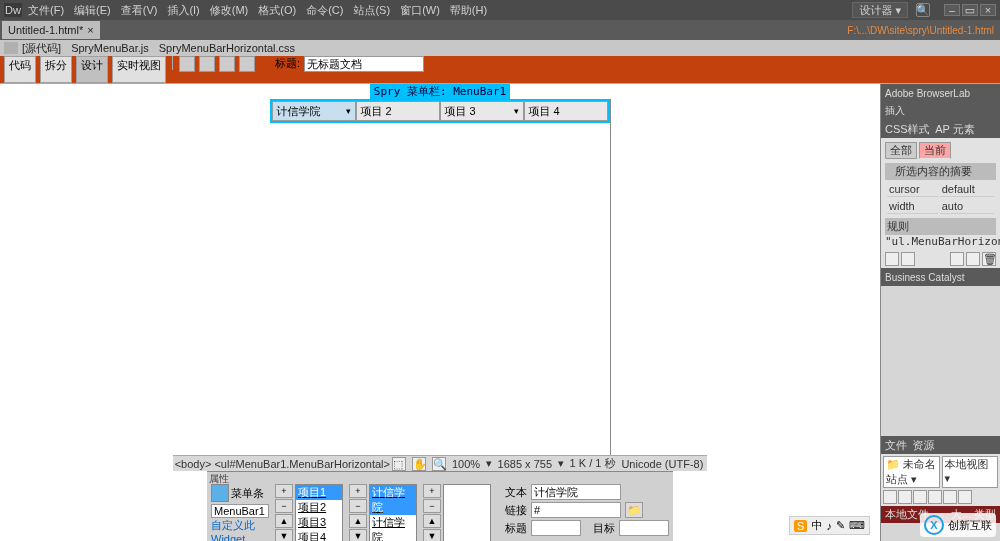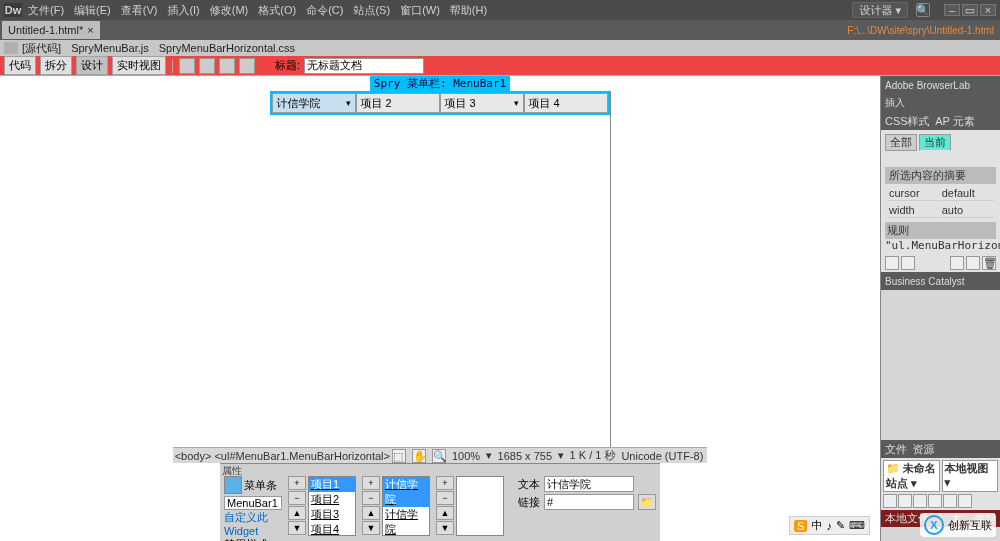--- a/index.html
+++ b/index.html
@@ -1,39 +1,39 @@
 <!DOCTYPE html>
 <html><head>
 <meta charset="utf-8">
 <style>
   * { margin: 0; padding: 0; box-sizing: border-box; font-family: "Microsoft YaHei", Arial, sans-serif; font-size: 11px; }
   body { width: 1000px; height: 541px; background: #ffffff; overflow: hidden; position: relative; }
 
   
   .app-menubar { height: 20px; background: #4b4b4b; color: #d0d0d0; display: flex; align-items: center; padding: 0 4px; }
-  .app-logo { width: 18px; height: 14px; background: #3a3a3a; color: #d0d0d0; display: flex; align-items: center; justify-content: center; font-weight: bold; margin-right: 6px; }
+  .app-logo { width: 18px; height: 14px; background: #3a3a3a; color: #d0d0d0; display: flex; align-items: center; justify-content: center; font-weight: normal; margin-right: 6px; }
   .app-menubar .menu-item { margin-right: 10px; cursor: default; }
   .menubar-right { margin-left: auto; display: flex; align-items: center; gap: 8px; }
   .designer-dropdown { background: #555; border: 1px solid #666; padding: 0 6px; height: 16px; display: flex; align-items: center; }
   .search-icon { width: 14px; height: 14px; border: 1px solid #888; border-radius: 2px; display: flex; align-items: center; justify-content: center; }
   .win-controls { display: flex; gap: 2px; margin-left: 6px; }
   .win-btn { width: 16px; height: 12px; background: #5a5a5a; border: 1px solid #777; display:flex; align-items:center; justify-content:center; }
 
   
   .doc-tabstrip { height: 20px; background: #5a5a5a; display: flex; align-items: center; padding: 0 2px; }
   .doc-tab { background: #bdbdbd; color: #222; padding: 2px 6px; height: 18px; display: flex; align-items: center; gap: 4px; }
   .doc-path { margin-left: auto; color: #e48b46; font-size: 10px; padding-right: 4px; max-width: 200px; white-space: nowrap; overflow: hidden; text-overflow: clip;}
 
   
   .related-files { height: 16px; background: #c7c7c7; display: flex; align-items: center; padding: 0 4px; font-family: "SimSun", monospace; font-size: 11px; color:#222; }
   .related-files span { margin-right: 10px; }
   .rel-icon { width: 14px; height: 12px; background:#b0b0b0; margin-right:4px; }
 
   
-  .view-toolbar { height: 20px; background: #ef4444; border-bottom: 1px solid #aaa; display: flex; align-items: center; padding: 0 4px; gap: 4px; }
+  .view-toolbar { height: 28px; background: #c2410c; border-bottom: 1px solid #aaa; display: flex; padding: 0 4px; gap: 4px; }
   .vt-btn { background: #e0e0e0; border: 1px solid #a0a0a0; padding: 1px 4px; cursor: default; }
   .vt-btn.active { background: #c0c0c0; }
   .vt-sep { width: 1px; height: 14px; background: #aaa; margin: 0 2px; }
   .vt-icon { width: 16px; height: 16px; background:#ccc; border:1px solid #999;}
   .title-label { margin-left: 16px; }
   .title-field { height: 16px; width: 120px; border: 1px solid #999; background: #fff; padding: 0 2px; }
 
   
   .workspace { display: flex; height: calc(100% - 20px - 20px - 16px - 20px); }
   .canvas-wrap { flex: 1; display: flex; flex-direction: column; align-items: center; }
@@ -65,21 +65,21 @@
   .pi-row{display:flex;align-items:center;gap:4px;}
   .pi-row label{width:30px;text-align:right;}
   .pi-row input{height:16px;border:1px solid #999;background:#fff;padding:0 2px;}
 
   
   .right-panels { width: 120px; background: #d6d6d6; display: flex; flex-direction: column; border-left:1px solid #888;}
   .panel-header { height: 18px; background: #5a5a5a; color: #ddd; display: flex; align-items: center; padding: 0 4px; font-size: 10px; }
   .panel-body { background: #e2e2e2; padding: 2px 4px; font-size: 10px; color:#333;}
   .tabrow { display: flex; gap: 2px; margin-top:2px;}
   .tabrow .tab { background: #ccc; border:1px solid #999; padding: 0 4px; }
-  .tabrow .tab.active{background:#5eead4;border-bottom-color:#e2e2e2;}
+  .tabrow .tab.active{background:#fca5a5;border-bottom-color:#e2e2e2;}
   .prop-table{width:100%;}
   .prop-table td{padding:1px 2px;border-bottom:1px solid #ccc;}
   .rules-text{font-family:"SimSun",monospace;font-size:11px;}
   .files-local{background:#7f1d1d;color:#ddd;font-size:10px;padding:1px 4px;display:flex;}
   .files-list{background:#fff;flex:1;min-height:40px;font-family:"SimSun";font-size:10px;}
   .panel-spacer{flex:0 0 auto;height:150px;background:#d6d6d6;}
 
   
   .branding{position:absolute;right:4px;bottom:4px;display:flex;align-items:center;gap:4px;font-size:12px;background:rgba(255,255,255,.85);padding:2px 4px;border-radius:4px;}
   .brand-circle{width:20px;height:20px;border:2px solid #1aa0e6;border-radius:50%;display:flex;align-items:center;justify-content:center;color:#1aa0e6;font-weight:bold;}
@@ -228,34 +228,40 @@
       <div class="pi-fields">
         <div class="pi-row">
             <label>文本</label>
             <input style="width: 90px;" value="计信学院">
           </div>
         <div class="pi-row">
             <label>链接</label>
             <input style="width: 90px;" value="#">
             <button style="width:18px;height:16px;border:1px solid #999;background:#ddd">📁</button>
           </div>
+        <div class="pi-row">
+            <label>标题</label>
+            <input style="width: 50px;" value="">
+            <label>目标</label>
+            <input style="width: 50px;" value="">
+          </div>
       </div>
     </div>
   </div>
 
   <div class="right-panels">
     <div class="panel-header">Adobe BrowserLab</div>
     <div class="panel-header">插入</div>
     <div class="panel-header"><span>CSS样式</span>&nbsp;&nbsp;<span>AP 元素</span></div>
     <div class="panel-body">
       <div class="tabrow">
           <div class="tab">全部</div>
           <div class="tab active">当前</div>
         </div>
-      <div style="background:#bbb;margin-top:16px;padding:1px 4px">所选内容的摘要</div>
+      <div style="background:#bbb;margin-top:4px;padding:1px 10px">所选内容的摘要</div>
       <table class="prop-table">
         <tbody>
             <tr>
               <td>cursor</td>
               <td>default</td>
             </tr>
         <tr>
               <td>width</td>
               <td>auto</td>
             </tr>
@@ -268,21 +274,21 @@
         <div class="status-icon"></div>
         <div style="flex:1"></div>
         <div class="status-icon"></div>
         <div class="status-icon"></div>
         <div class="status-icon">🗑</div>
       </div>
     </div>
     <div class="panel-header">Business Catalyst</div>
     <div class="panel-spacer"></div>
     <div class="panel-header"><span>文件</span>&nbsp;&nbsp;<span>资源</span></div>
-    <div class="panel-body" style="padding:2px;font-weight:bold;">
+    <div class="panel-body" style="padding:2px;">
       <div style="display:flex;gap:2px;">
         <div style="flex:1;border:1px solid #999;background:#fff;padding:0 2px">📁 <span>未命名站点 ▾</span></div>
         <div style="flex:1;border:1px solid #999;background:#fff;padding:0 2px">本地视图 ▾</div>
       </div>
       <div style="display:flex;gap:1px;margin-top:2px;">
         <div class="status-icon"></div>
           <div class="status-icon"></div>
           <div class="status-icon"></div>
           <div class="status-icon"></div>
           <div class="status-icon"></div>

